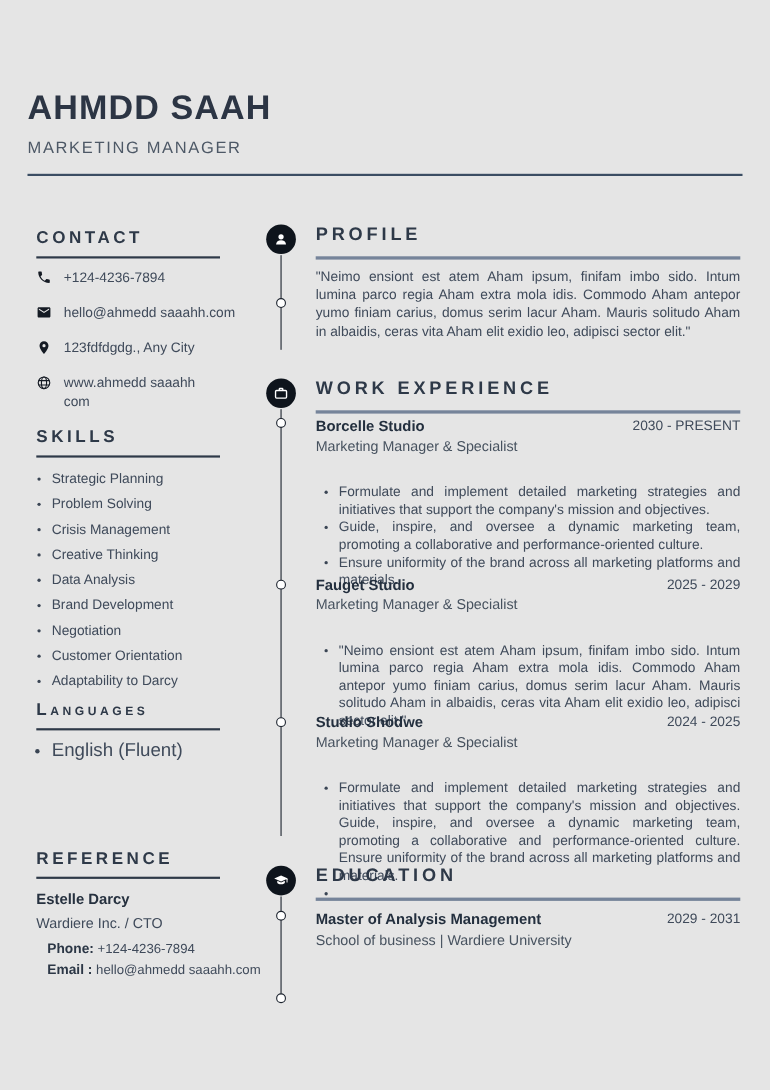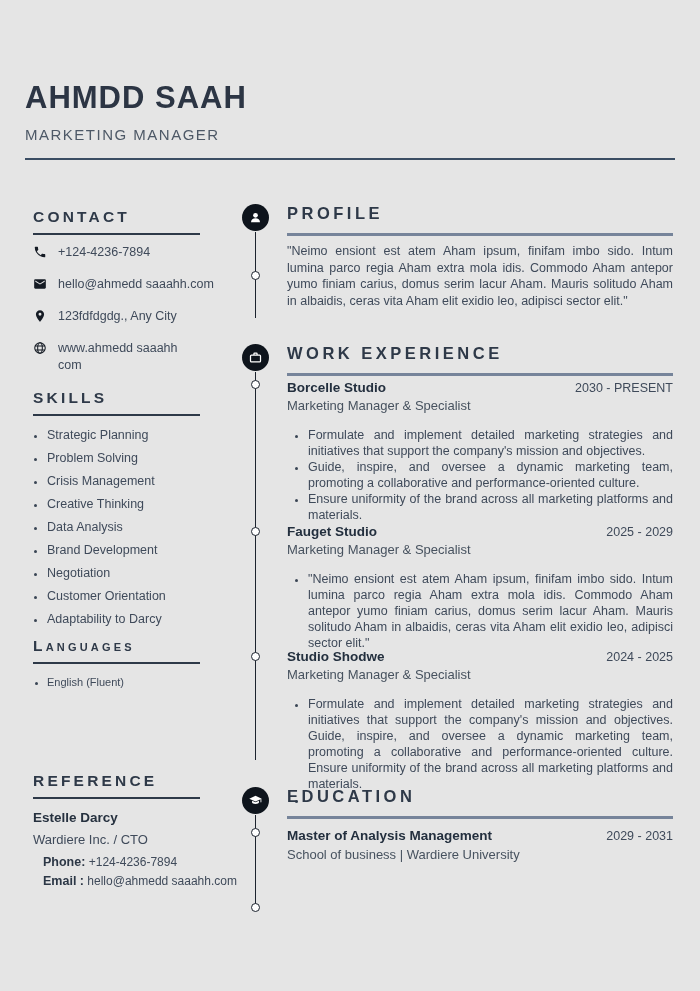--- a/index.html
+++ b/index.html
@@ -20,46 +20,46 @@
   .c-row { display:flex; align-items:flex-start; gap:11px; margin-bottom:15px; }
   .c-row .ic { flex:0 0 14px; height:14px; margin-top:1px; }
   .c-row .ic svg { width:14px; height:14px; display:block; }
   .c-txt { font-size:12.5px; line-height:17px; color:#3f4a5a; }
   ul.dotlist { list-style:disc outside; padding-left:12px; margin-left:2px; }
   ul.dotlist li::marker { color:#3a4554; font-size:0.85em; }
 
   .skills-list { position:absolute; left:33px; top:424px; width:185px; font-size:12.5px; color:#3f4a5a; }
   .skills-list li { line-height:23px; }
 
-  .lang-list { position:absolute; left:33px; top:672px; width:185px; font-size:11px; color:#3f4a5a; }
+  .lang-list { position:absolute; left:33px; top:672px; width:185px; font-size:17px; color:#3f4a5a; }
   .lang-list li { line-height:20px; }
 
   .ref-name { position:absolute; left:33px; top:810px; font-size:13.5px; font-weight:700; color:#26313f; }
   .ref-company { position:absolute; left:33px; top:832px; font-size:13px; color:#3f4a5a; }
   .ref-line { position:absolute; left:43px; font-size:12px; color:#3f4a5a; }
   .ref-line b { font-size:12.5px; font-weight:700; color:#2c3746; }
 
   
   .rcol { position:absolute; left:235px; top:0; width:440px; height:991px; }
   .badge { position:absolute; left:7px; width:27px; height:27px; border-radius:50%; background:#0e141c; display:flex; align-items:center; justify-content:center; }
   .badge svg { width:15px; height:15px; display:block; }
   .tline { position:absolute; left:19.5px; width:1.5px; background:#1c232e; }
   .tnode { position:absolute; left:16px; width:9px; height:9px; border:1.5px solid #1c232e; border-radius:50%; background:#ffffff; }
 
   .rsec-h { position:absolute; left:52px; font-size:16.5px; font-weight:800; letter-spacing:3.5px; color:#2e3948;text-align:center; }
   .r-rule { position:absolute; left:52px; width:386px; height:3px; background:#76849a; }
 
   .profile-text { position:absolute; left:52px; top:243px; width:386px; font-size:12.5px; line-height:16.5px; text-align:justify; color:#3f4a5a; }
 
   .job { position:absolute; left:52px; width:386px; }
-  .job-head { display:flex; justify-content:space-between; align-items:center; }
+  .job-head { display:flex; justify-content:space-between; align-items:flex-start; }
   .company { font-size:13.5px; font-weight:700; color:#232f3e; }
   .dates { font-size:12.5px; color:#3f4a5a; white-space:nowrap; }
   .role { font-size:13px; color:#47525f; margin-top:3px; }
-  .job ul { list-style:disc outside; padding-left:21px; margin-top:14px; }
+  .job ul { list-style:disc outside; padding-left:21px; margin-top:26px; }
   .job li { font-size:12.5px; line-height:16px; text-align:justify; color:#3f4a5a; min-height:13px; }
   .job li::marker { color:#3a4554; font-size:0.85em; }
 
   .edu { position:absolute; left:52px; width:386px; }
   .degree { font-size:13.5px; font-weight:700; color:#232f3e; }
   .school { font-size:13px; color:#47525f; margin-top:4px; }
 </style>
 </head>
 <body>
 

